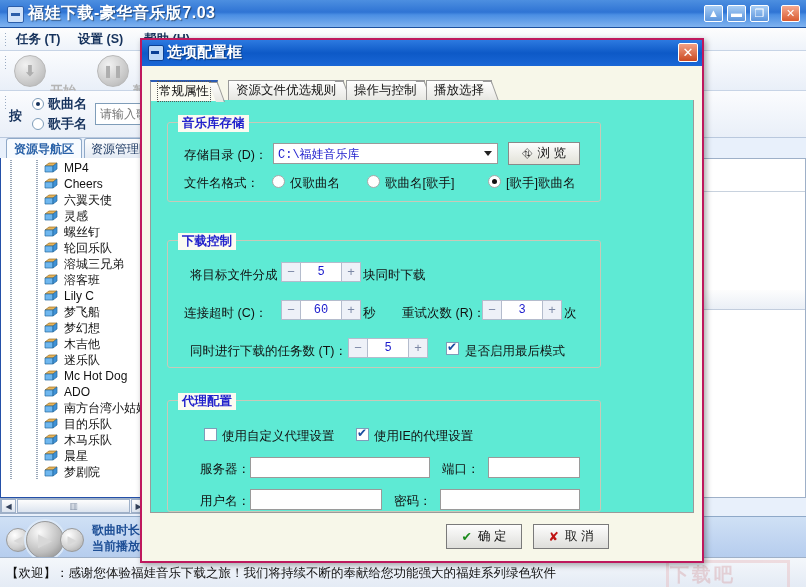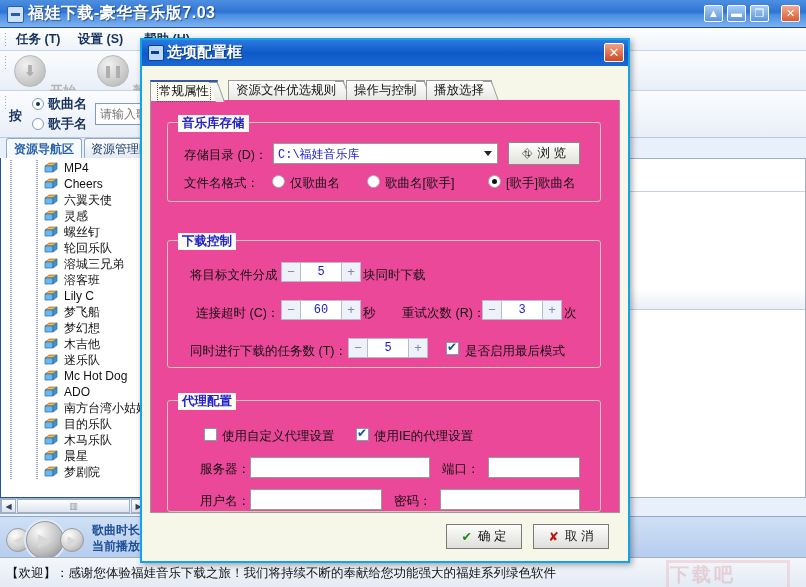--- a/index.html
+++ b/index.html
@@ -235,23 +235,23 @@
     position: absolute; left: 14px; top: 0; width: 118px; height: 26px;
     border: 3px solid #e9bcbf;
   }
   .wm-cn {
     position: absolute; left: 18px; top: 2px; width: 112px;
     font-size: 19px; font-weight: bold; color: #d9a8ac; letter-spacing: 3px;
   }
 
   
   .dialog {
-    position: absolute; left: 140px; top: 38px; width: 490px; height: 525px;
+    position: absolute; left: 140px; top: 38px; width: 564px; height: 525px;
     background: #f7f7e9;
-    border: 2px solid #0ea5e9;
+    border: 2px solid #be185d;
     box-sizing: border-box;
     box-shadow: 2px 2px 6px rgba(0,0,0,0.35);
   }
   .dlg-title {
     position: absolute; left: 0; top: 0; right: 0; height: 26px;
     background: linear-gradient(to bottom, #2d7ae0 0%, #0d59c7 50%, #1a67d6 100%);
     box-sizing: border-box;
   }
   .dlg-ico {
     position: absolute; left: 6px; top: 5px; width: 14px; height: 14px;
@@ -292,21 +292,21 @@
     transform: skewX(20deg); transform-origin: bottom left;
     background: linear-gradient(to bottom,#fefefe,#e7e7e2);
     border-top: 1px solid #9a9a9a;
   }
   .dtab-strip {
     position: absolute; left: 8px; top: 60px; right: 8px; height: 1px; background: #9a9a9a;
   }
 
   .dpanel {
     position: absolute; left: 8px; top: 60px; right: 8px; bottom: 48px;
-    background: #ec4899; border: 1px solid #9a9a9a; border-top: none;
+    background: #5eead4; border: 1px solid #9a9a9a; border-top: none;
     box-sizing: border-box;
   }
 
   
   .gbox {
     position: absolute; box-sizing: border-box;
     border: 1px solid #c9c9b8; border-radius: 3px;
   }
   .gbox > .gtitle {
     position: absolute; left: 10px; top: -8px;
@@ -655,21 +655,21 @@
         <div class="gtitle">下载控制</div>
 
         <div class="flabel" style="left:22px;top:26px">将目标文件分成</div>
         <div class="spin" style="left:113px;top:21px">
           <div class="sbtn">−</div>
           <div class="sval">5</div>
           <div class="sbtn">+</div>
         </div>
         <div class="flabel" style="left:195px;top:26px">块同时下载</div>
 
-        <div class="flabel" style="left:28px;top:64px">连接超时 (C)：</div>
+        <div class="flabel" style="left:16px;top:64px">连接超时 (C)：</div>
         <div class="spin" style="left:113px;top:59px">
           <div class="sbtn">−</div>
           <div class="sval">60</div>
           <div class="sbtn">+</div>
         </div>
         <div class="flabel" style="left:195px;top:64px">秒</div>
 
         <div class="flabel" style="left:234px;top:64px">重试次数 (R)：</div>
         <div class="spin" style="left:314px;top:59px">
           <div class="sbtn">−</div>

